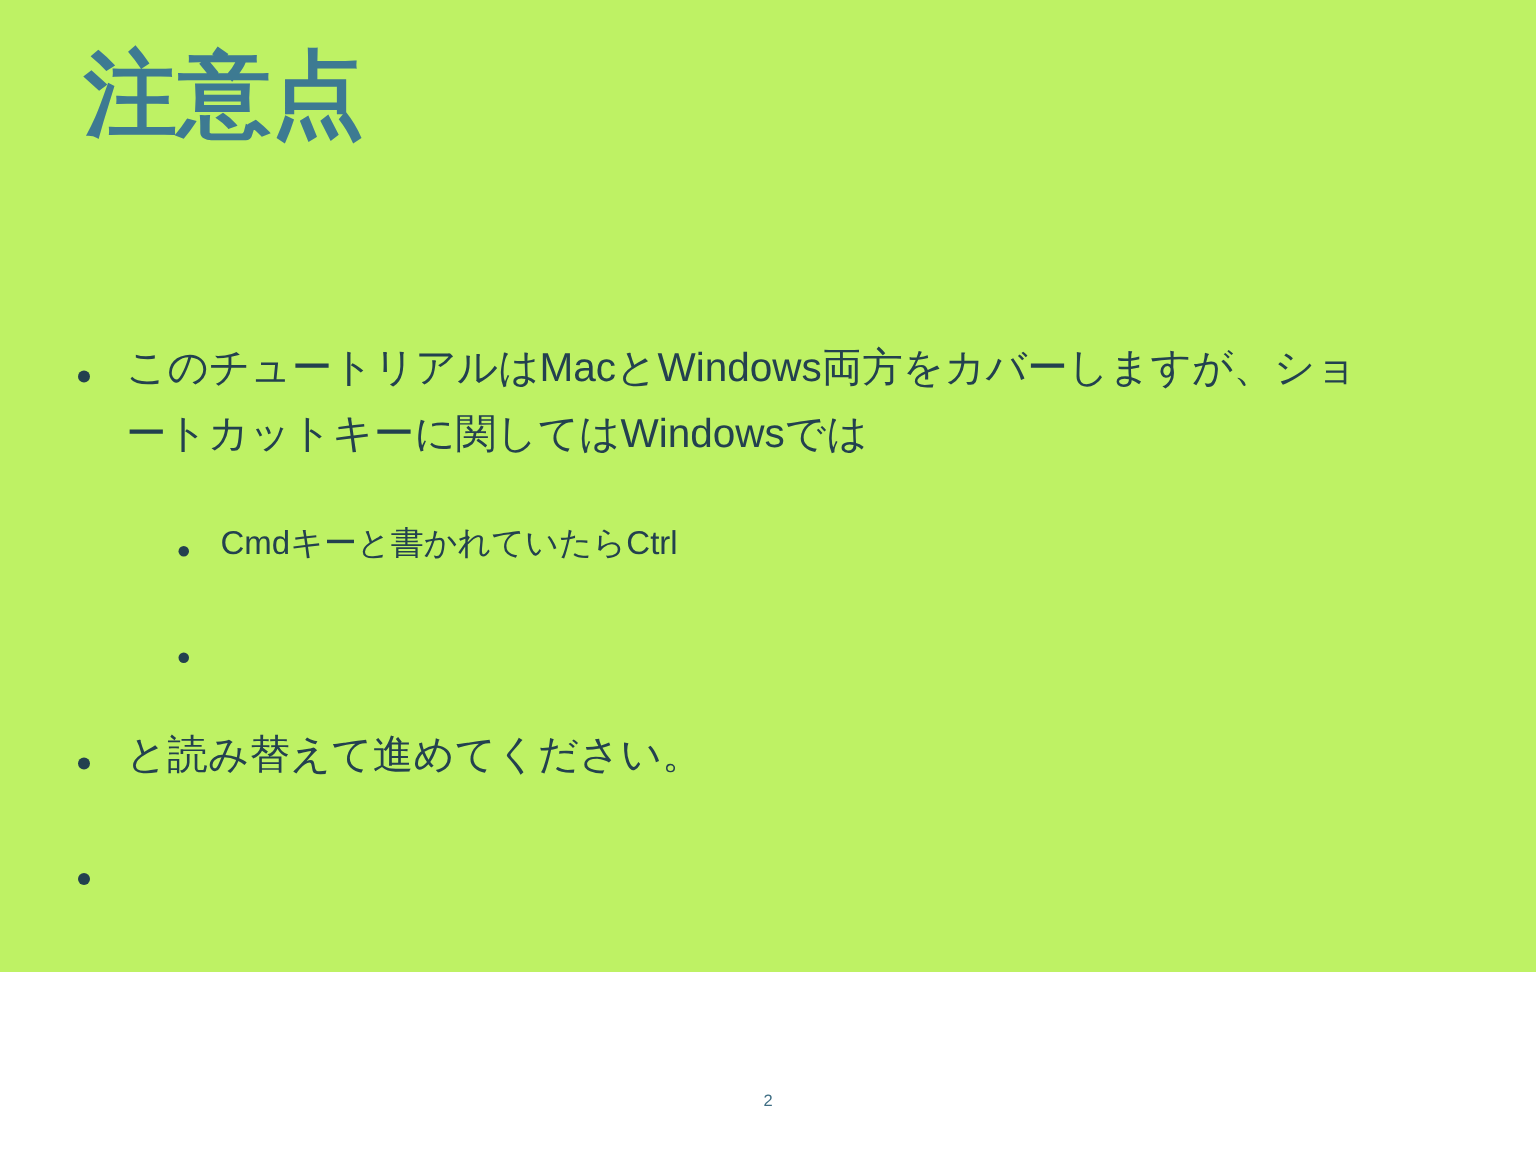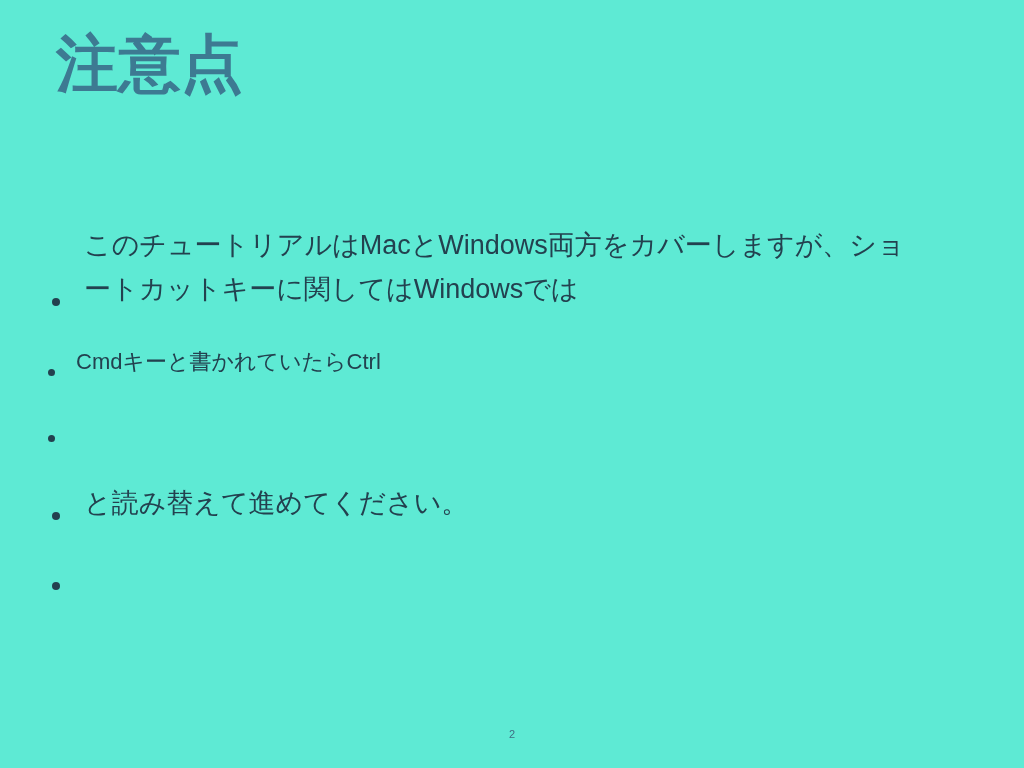--- a/index.html
+++ b/index.html
@@ -9,22 +9,22 @@
   }
   body {
     width: 1024px;
     height: 768px;
     overflow: hidden;
     font-family: "Liberation Sans", "DejaVu Sans", sans-serif;
   }
   #slide {
     position: relative;
     width: 1024px;
-    height: 768px;
-    background: #5eead4;
+    height: 648px;
+    background: #bef264;
     box-sizing: border-box;
   }
   #slide-title {
     position: absolute;
     left: 56px;
     top: 28px;
     font-size: 62px;
     font-weight: bold;
     line-height: 1.15;
     letter-spacing: 0.5px;
@@ -32,29 +32,29 @@
     white-space: nowrap;
   }
   #body-list {
     position: absolute;
     left: 0;
     top: 224px;
     width: 1024px;
   }
   .bullet-row {
     display: flex;
-    align-items: flex-end;
+    align-items: flex-start;
     color: #23414f;
   }
   .bullet-row.level-1 {
     padding-left: 52px;
     margin-bottom: 34px;
   }
   .bullet-row.level-2 {
-    padding-left: 48px;
+    padding-left: 119px;
     margin-bottom: 36px;
   }
   .bullet-marker {
     flex: 0 0 auto;
     line-height: 1;
     color: #23414f;
     user-select: none;
   }
   .level-1 > .bullet-marker {
     width: 32px;

